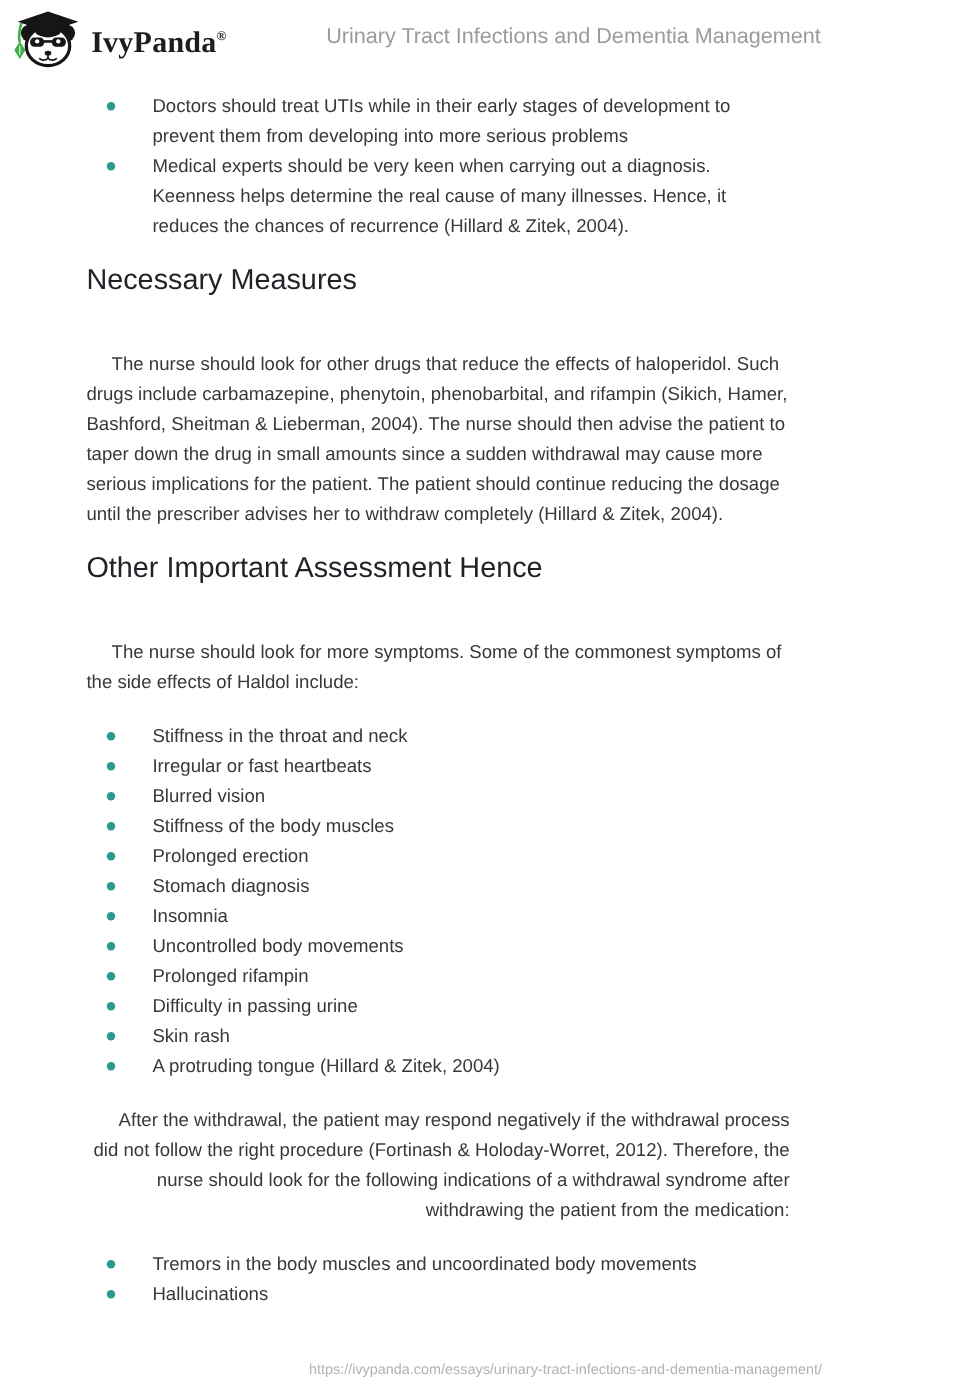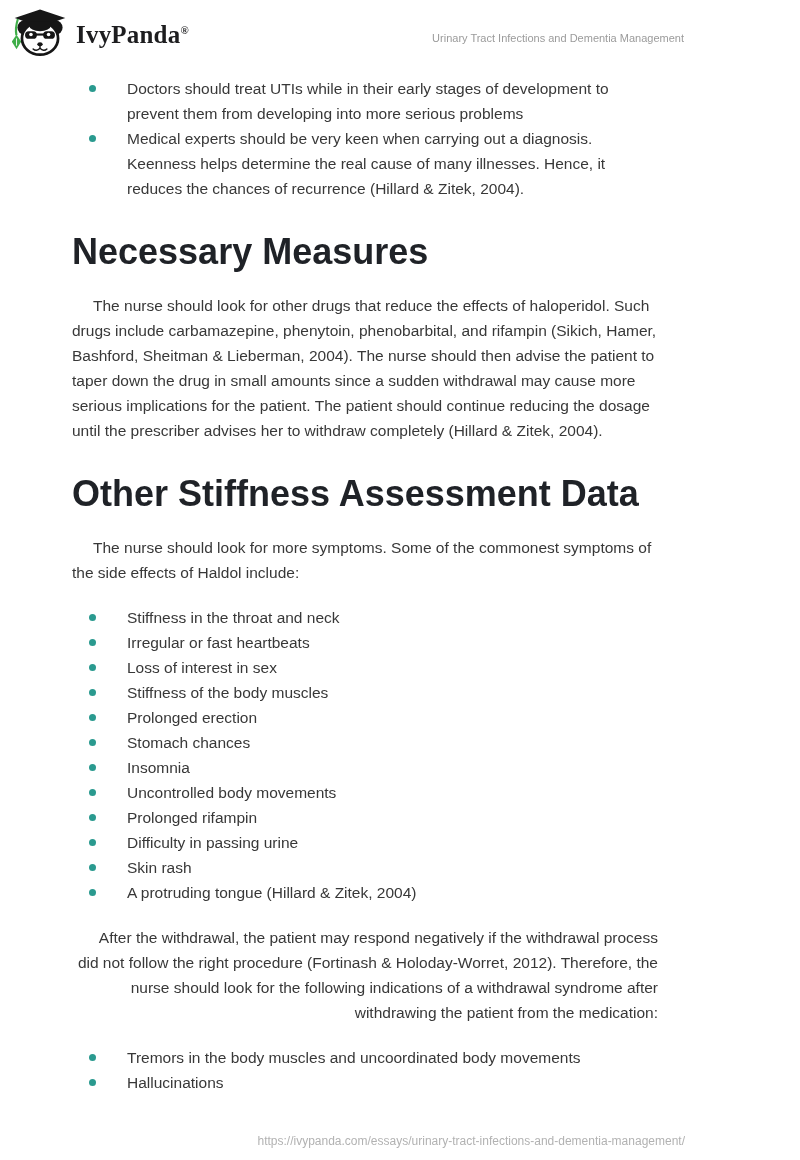--- a/index.html
+++ b/index.html
@@ -31,41 +31,41 @@
     font-weight: bold;
     font-size: 25px;
     color: #1d1d1f;
     letter-spacing: 0.2px;
   }
   .brand-name sup {
     font-size: 11px;
     vertical-align: super;
   }
   .doc-title {
-    margin-top: 24px;
-    font-size: 11px;
+    margin-top: 12px;
+    font-size: 18px;
     color: #9b9b9b;
   }
   
   .content {
     padding: 0 62px 0 72px;
     font-size: 15.5px;
     line-height: 25px;
   }
   .content p {
-    margin-top: 24px;
+    margin-top: 40px;
     text-indent: 21px;
   }
   p.lead { }
   p.follow { margin-top: 20px; text-align: right; }
   h2 {
-    margin-top: 34px;
-    font-size: 36px;
+    margin-top: 16px;
+    font-size: 24px;
     line-height: 34px;
-    font-weight: bold;
+    font-weight: normal;
     color: #1f2227;
   }
   ul {
     list-style: none;
     margin-top: 20px;
   }
   ul.intro-list { margin-top: 12px; }
   li {
     position: relative;
     padding-left: 55px;
@@ -130,31 +130,31 @@
 
     <ul class="intro-list">
       <li>Doctors should treat UTIs while in their early stages of development to prevent them from developing into more serious problems</li>
       <li>Medical experts should be very keen when carrying out a diagnosis. Keenness helps determine the real cause of many illnesses. Hence, it reduces the chances of recurrence (Hillard &amp; Zitek, 2004).</li>
     </ul>
 
     <h2>Necessary Measures</h2>
 
     <p>The nurse should look for other drugs that reduce the effects of haloperidol. Such drugs include carbamazepine, phenytoin, phenobarbital, and rifampin (Sikich, Hamer, Bashford, Sheitman &amp; Lieberman, 2004). The nurse should then advise the patient to taper down the drug in small amounts since a sudden withdrawal may cause more serious implications for the patient. The patient should continue reducing the dosage until the prescriber advises her to withdraw completely (Hillard &amp; Zitek, 2004).</p>
 
-    <h2>Other Stiffness Assessment Data</h2>
+    <h2>Other Important Assessment Hence</h2>
 
     <p class="lead">The nurse should look for more symptoms. Some of the commonest symptoms of the side effects of Haldol include:</p>
 
     <ul>
       <li>Stiffness in the throat and neck</li>
       <li>Irregular or fast heartbeats</li>
-      <li>Loss of interest in sex</li>
+      <li>Blurred vision</li>
       <li>Stiffness of the body muscles</li>
       <li>Prolonged erection</li>
-      <li>Stomach chances</li>
+      <li>Stomach diagnosis</li>
       <li>Insomnia</li>
       <li>Uncontrolled body movements</li>
       <li>Prolonged rifampin</li>
       <li>Difficulty in passing urine</li>
       <li>Skin rash</li>
       <li>A protruding tongue (Hillard &amp; Zitek, 2004)</li>
     </ul>
 
     <p class="follow">After the withdrawal, the patient may respond negatively if the withdrawal process did not follow the right procedure (Fortinash &amp; Holoday-Worret, 2012). Therefore, the nurse should look for the following indications of a withdrawal syndrome after withdrawing the patient from the medication:</p>
 

